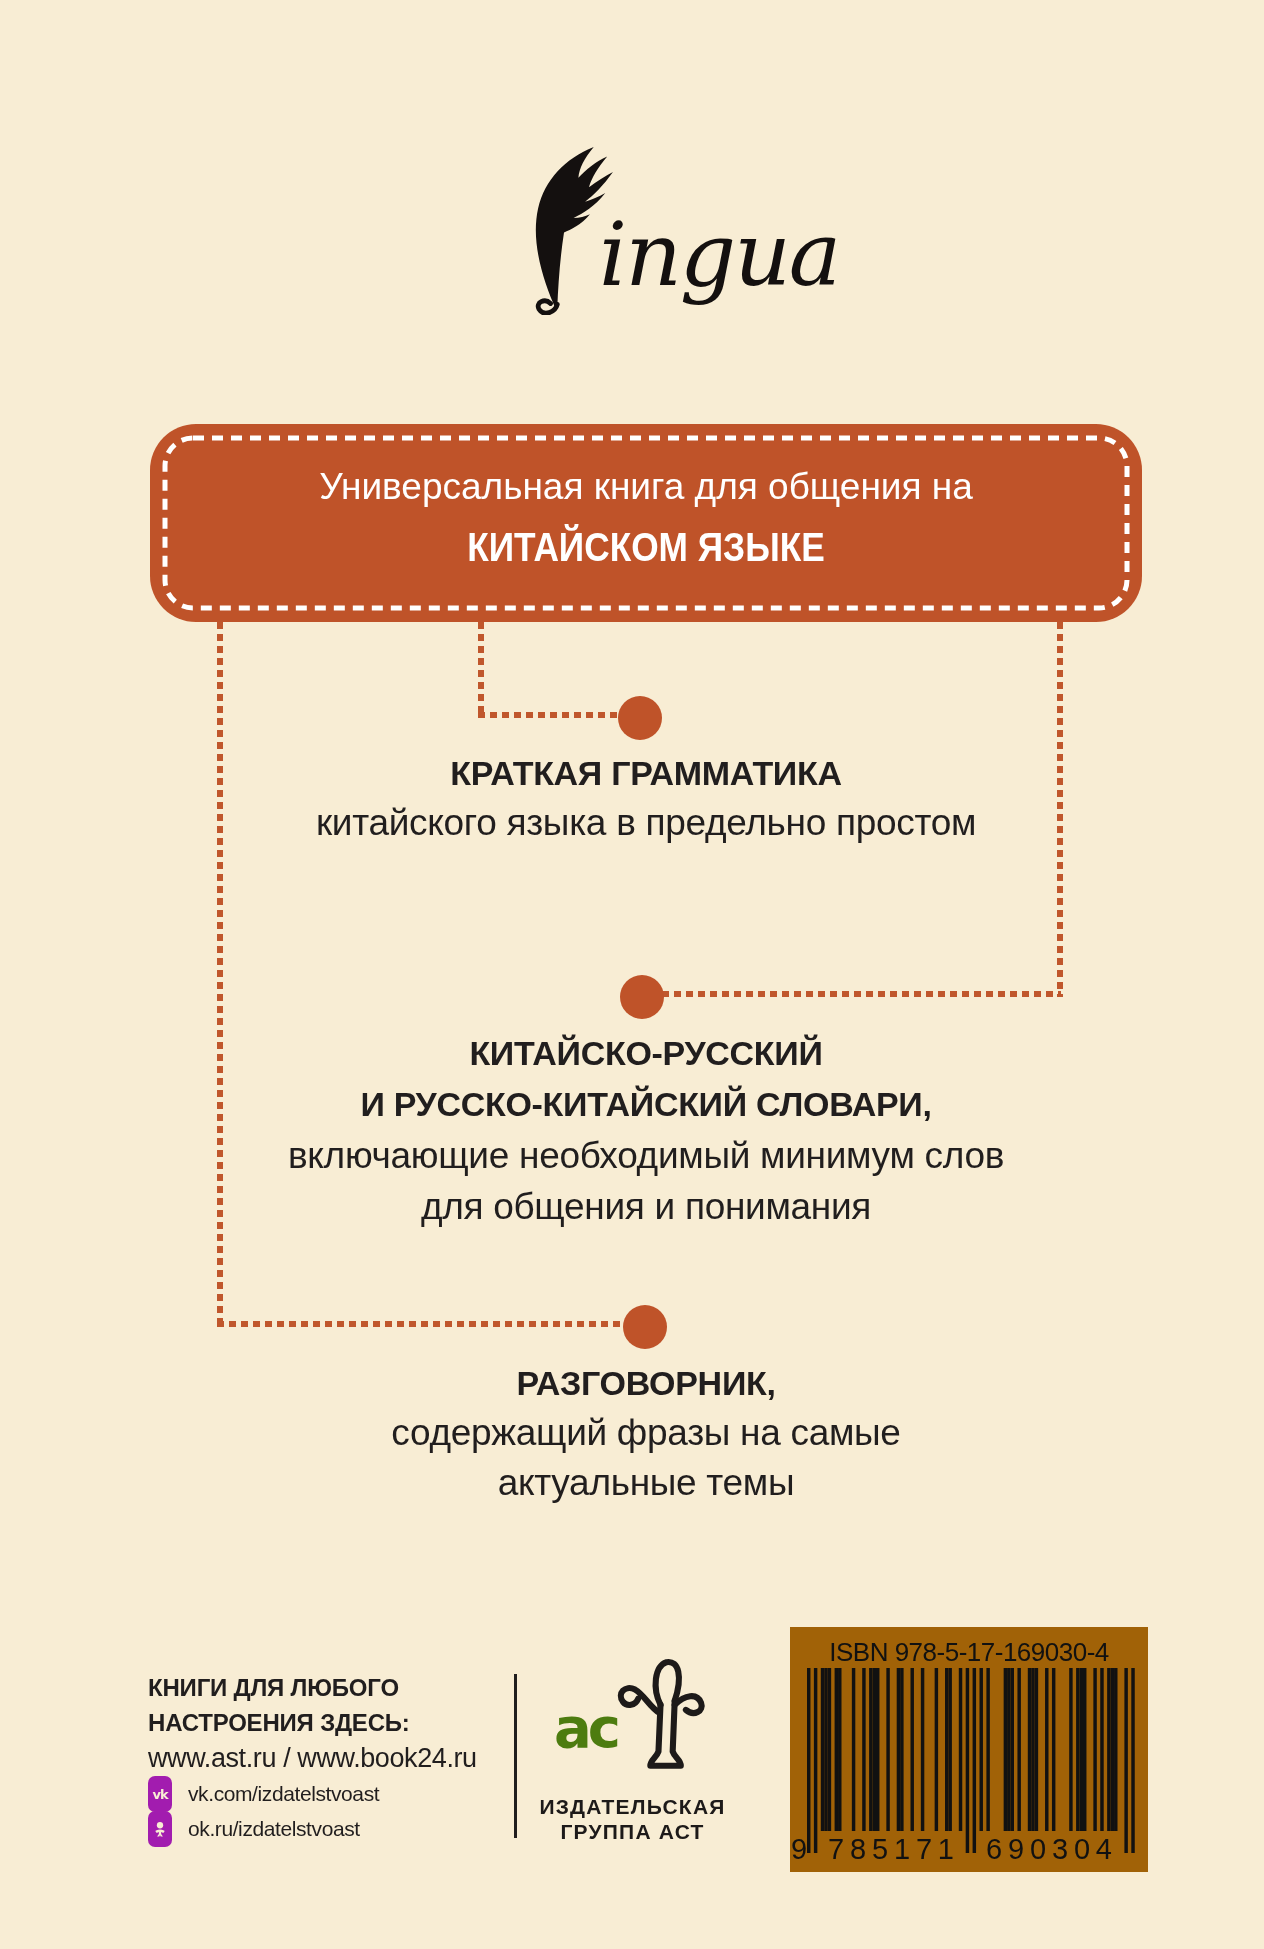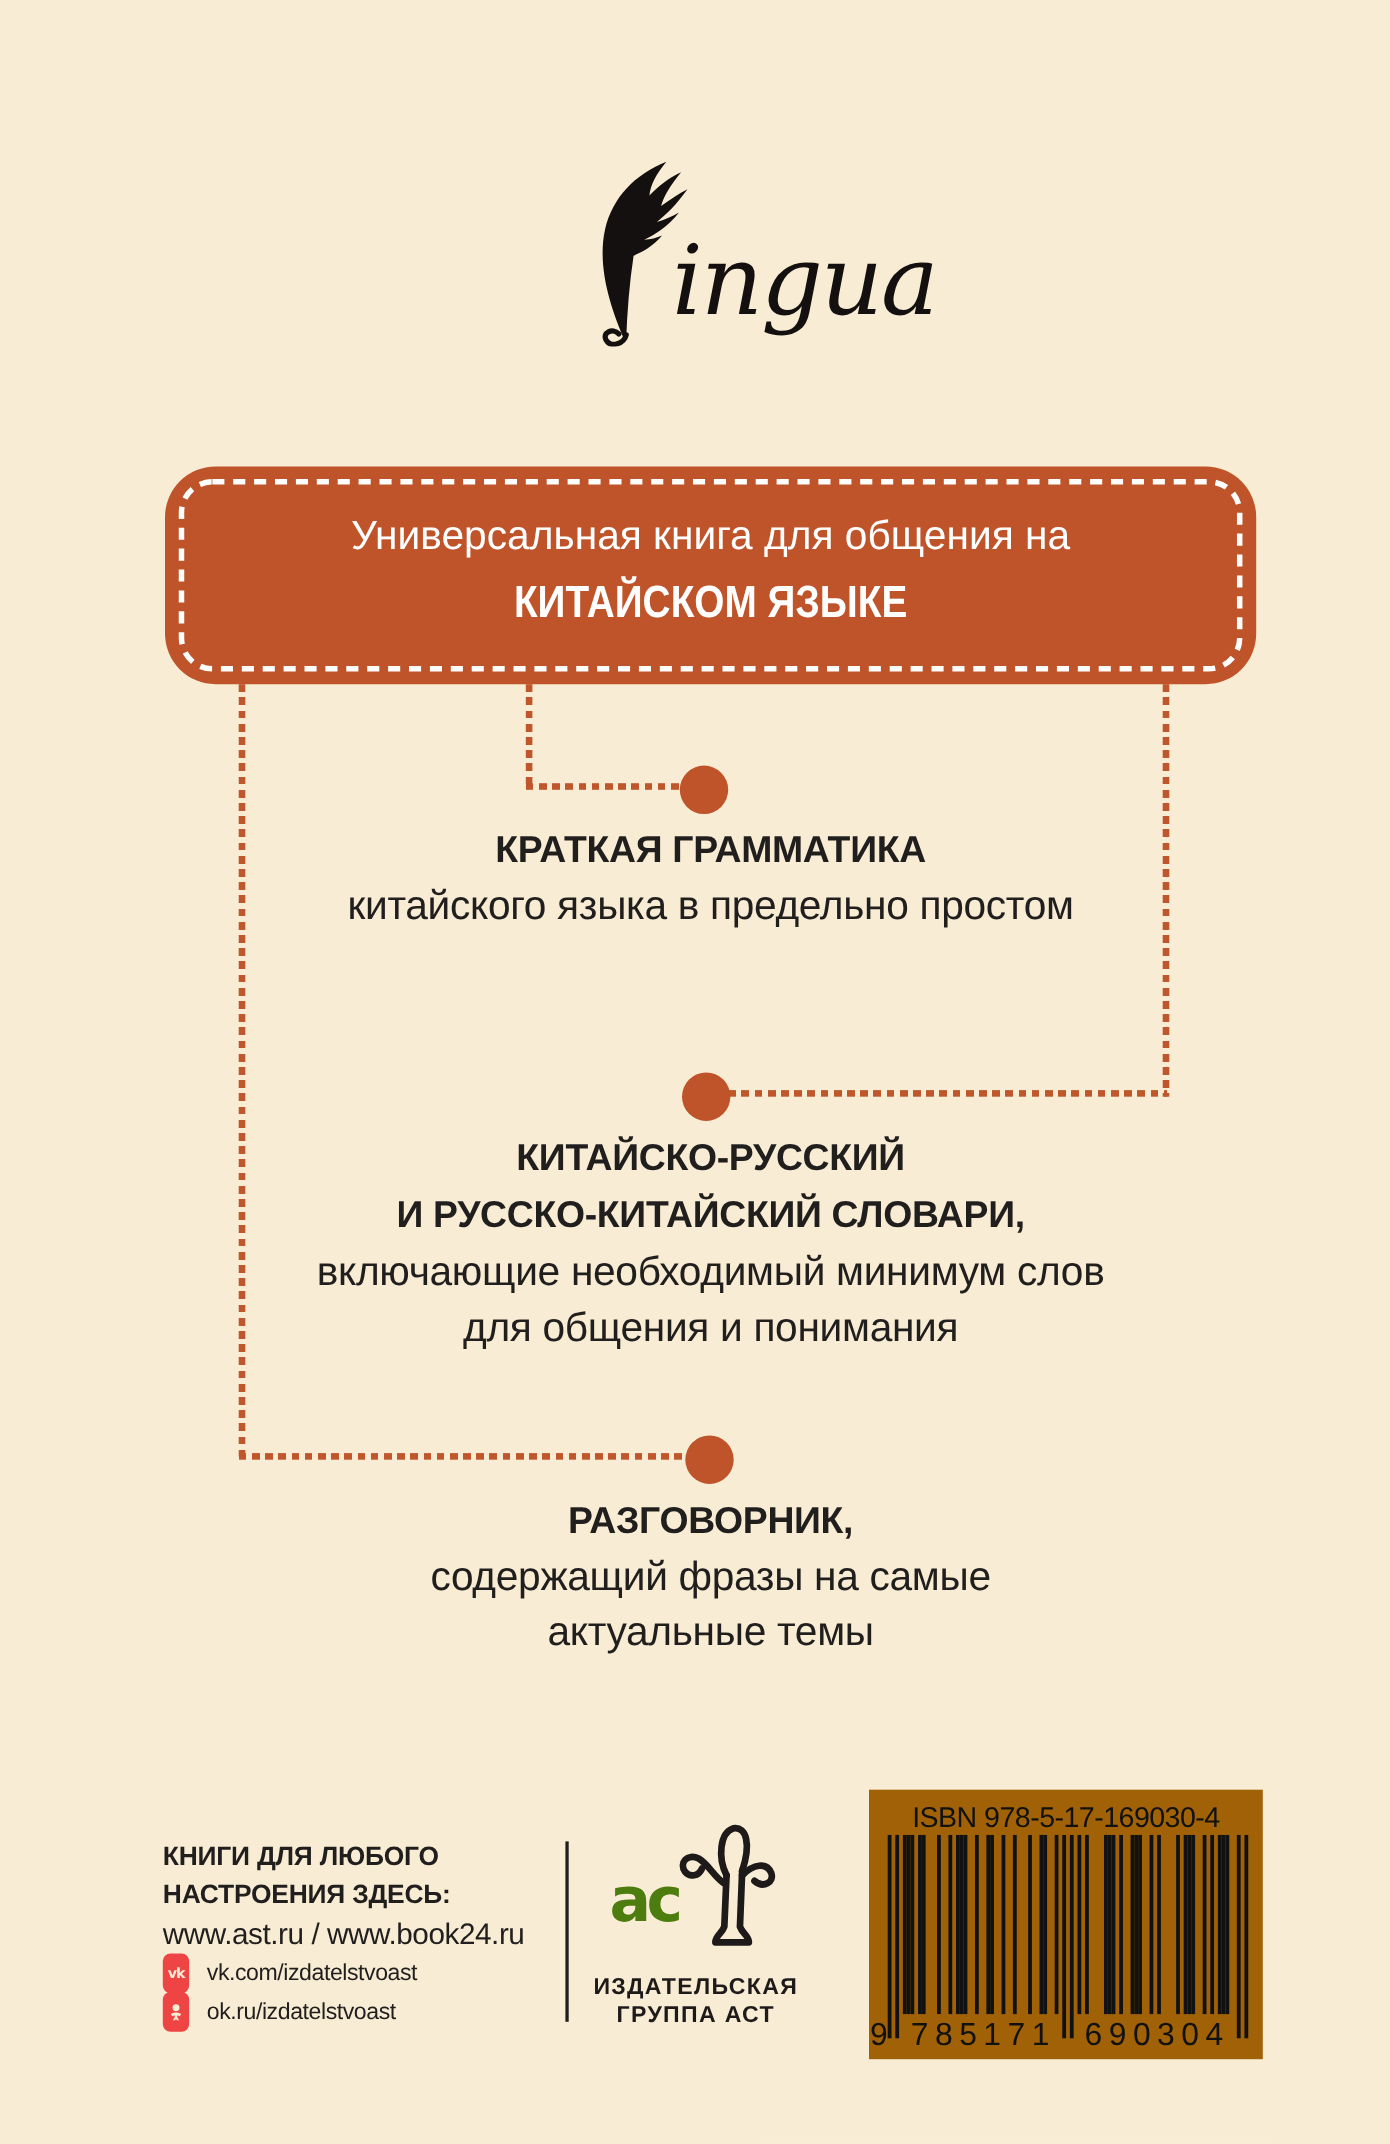--- a/index.html
+++ b/index.html
@@ -5,21 +5,21 @@
   html,body{margin:0;padding:0;}
   .page{
     position:relative;
     width:1264px;height:1949px;
     background:#f8edd4;
     font-family:"Liberation Sans", sans-serif;
     color:#211e1e;
     overflow:hidden;
   }
   
-  .logo{position:absolute;left:517px;top:145px;width:330px;height:180px;}
+  .logo{position:absolute;left:505px;top:145px;width:330px;height:180px;}
   .logo .feather{position:absolute;left:15px;top:2px;width:112px;height:168px;}
   .logo .script{
     position:absolute;left:94px;top:66px;
     font-family:"DejaVu Serif", serif;font-style:italic;
     font-size:88px;line-height:1;letter-spacing:-2px;color:#14100f;
   }
   
   .banner{
     position:absolute;left:150px;top:424px;width:992px;height:198px;
     background:#bf5329;border-radius:46px;
@@ -45,21 +45,21 @@
   .feature{position:absolute;left:146px;width:1000px;text-align:center;}
   .f-title{font-size:34px;font-weight:bold;letter-spacing:-.3px;}
   .f-body{font-size:37px;letter-spacing:-.3px;}
   .lh50{line-height:50px;} .lh51{line-height:51px;}
   
   .promo{position:absolute;left:148px;top:1670px;width:360px;}
   .promo .bold{font-size:24px;font-weight:bold;line-height:35px;letter-spacing:-.2px;}
   .sites{position:absolute;left:148px;top:1743px;font-size:27px;letter-spacing:-.4px;}
   .social-row{position:absolute;left:148px;height:28px;display:flex;align-items:center;}
   .social-row .txt{margin-left:16px;font-size:21px;letter-spacing:-.4px;}
-  .badge{width:24px;height:36px;border-radius:7px;background:#ef4444;
+  .badge{width:24px;height:36px;border-radius:7px;background:#a21caf;
     display:flex;align-items:center;justify-content:center;}
   .badge .vk-letters{color:#f8edd4;font-size:13px;font-weight:bold;
     font-family:"DejaVu Sans",sans-serif;letter-spacing:-1px;}
   .divider{position:absolute;left:514px;top:1674px;width:3px;height:164px;background:#211e1e;}
   
   .ast-letters{
     position:absolute;left:554px;top:1700px;
     font-family:"DejaVu Sans",sans-serif;font-weight:bold;
     font-size:56px;line-height:1;letter-spacing:-4px;color:#4d7c0f;
   }

